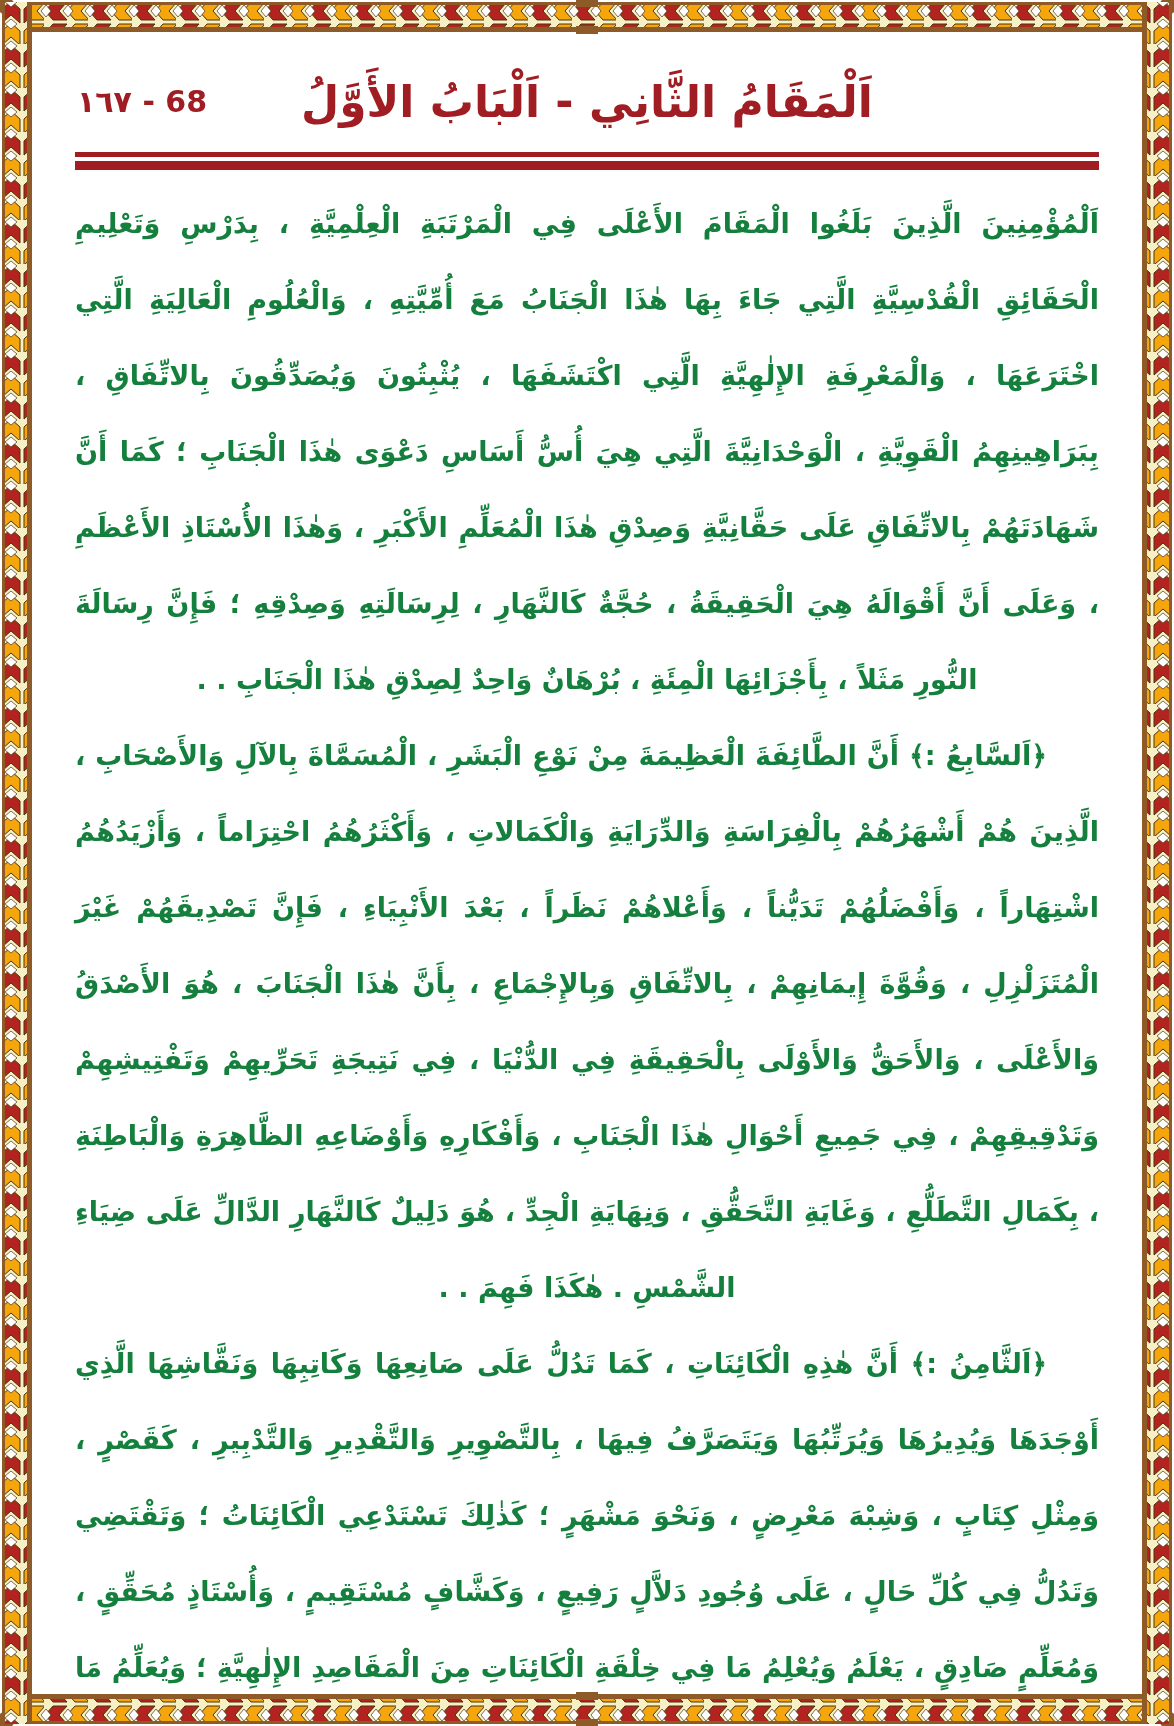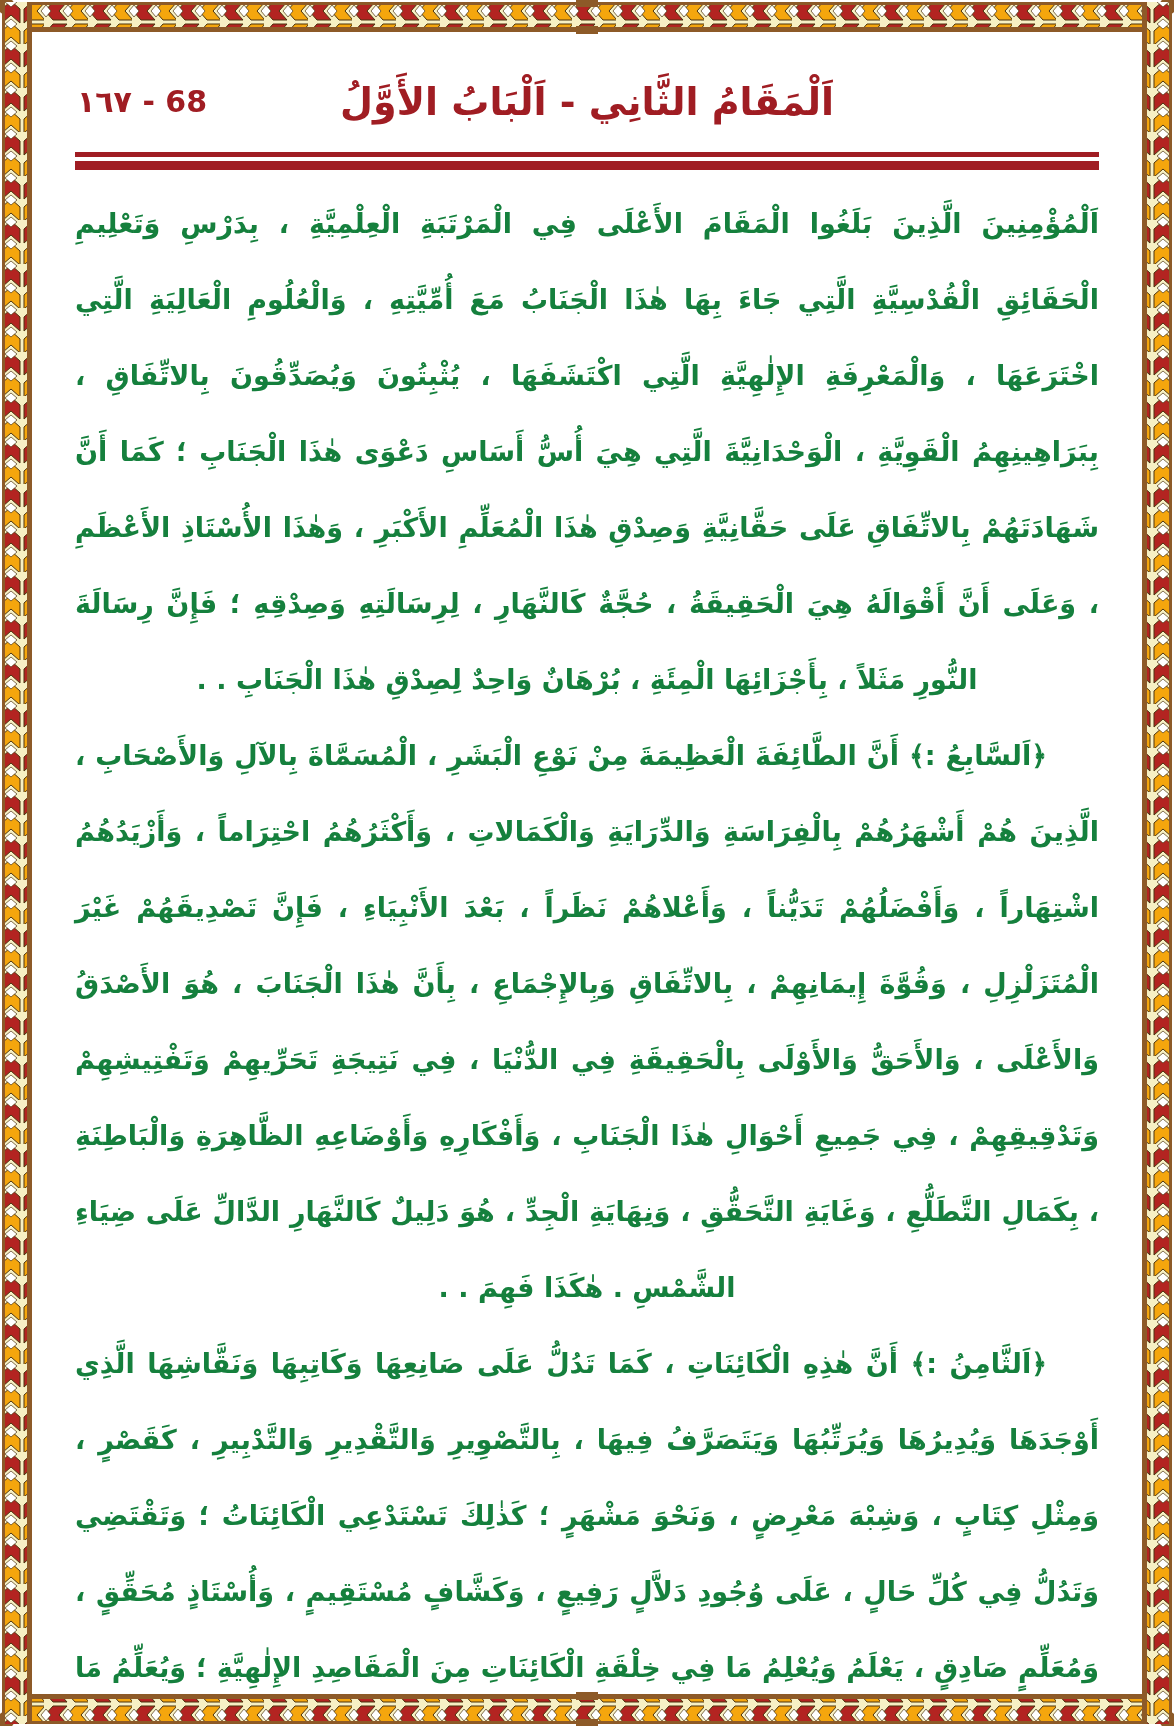--- a/index.html
+++ b/index.html
@@ -45,21 +45,21 @@
     overflow: hidden;
     z-index: 3;
   }
   .header {
     position: relative;
     direction: rtl;
     height: 62px;
   }
   .page-title {
     text-align: center;
-    font-size: 38px;
+    font-size: 44px;
     font-weight: bold;
     color: #A01D23;
     line-height: 56px;
     direction: rtl;
   }
   .page-number {
     position: absolute;
     top: 10px;
     left: 2px;
     font-size: 30px;

